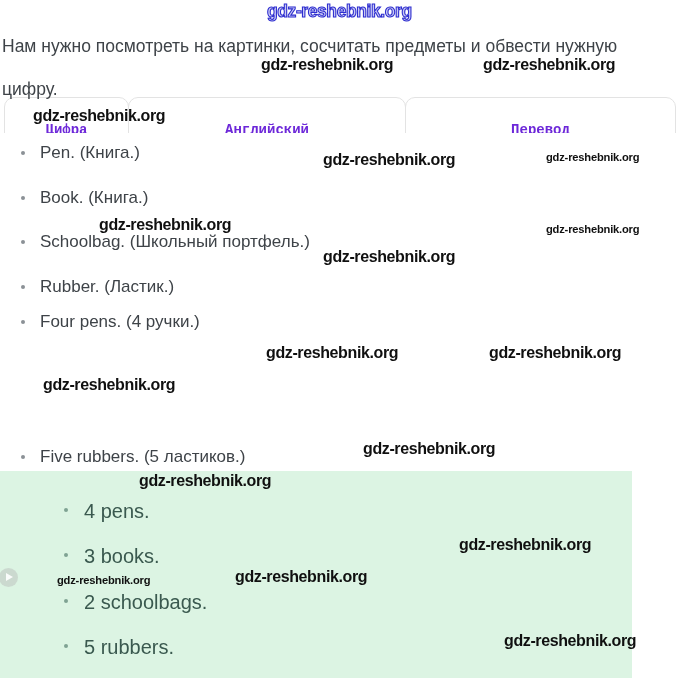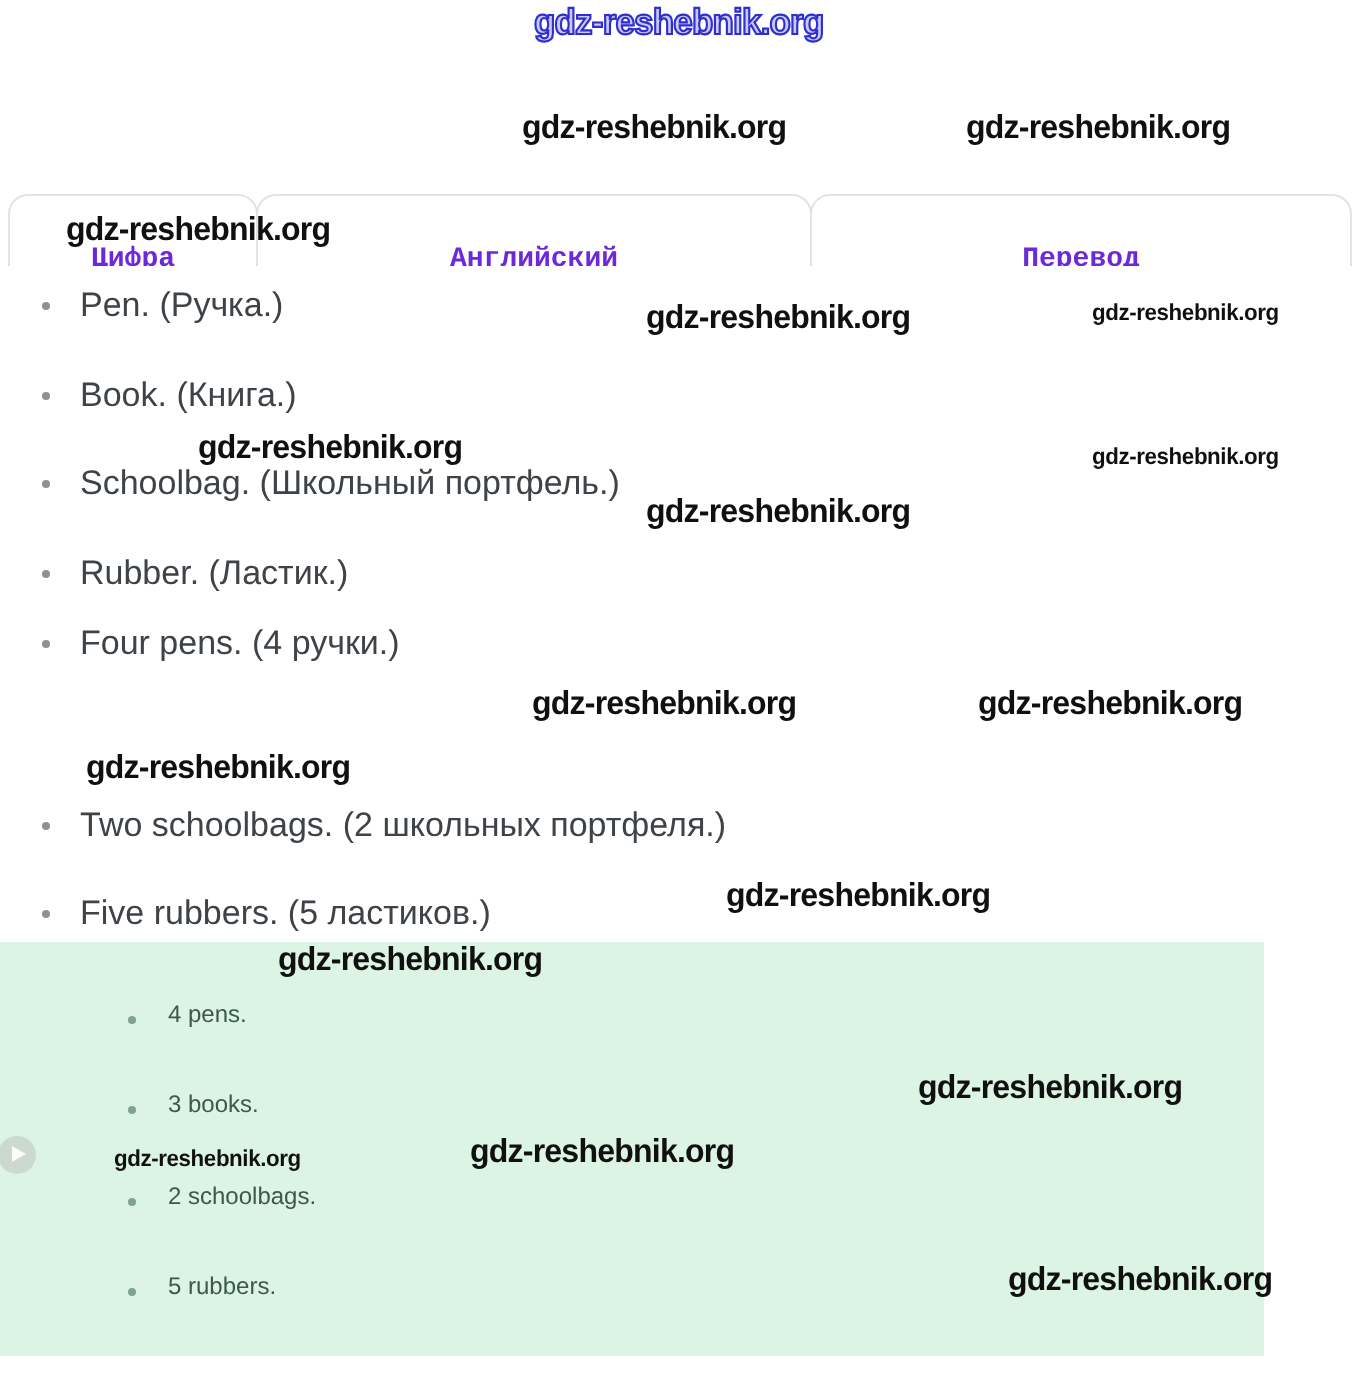--- a/index.html
+++ b/index.html
@@ -90,21 +90,21 @@
   .li .dot{
     position:absolute;
     width:4px;height:4px;
     border-radius:50%;
     background:#8b9196;
     left:-19px;top:8px;
   }
   .li.main{left:40px;}
   .li.green-item{
     left:84px;
-    font-size:12px;
+    font-size:20px;
     color:var(--answer-text);
   }
   .li.green-item .dot{background:#7fa293;left:-20px;}
   
   .answer-box{
     position:absolute;
     left:0;top:471px;
     width:632px;height:207px;
     background:var(--answer-bg);
     z-index:1;
@@ -128,33 +128,33 @@
     border-bottom:4.5px solid transparent;
   }
 </style>
 </head>
 <body>
 
 <div class="page">
 
   <div class="answer-box"></div>
 
+  <p class="intro"><span>Нам нужно посмотреть на картинки, сосчитать предметы и обвести нужную</span><br><span>цифру.</span></p>
 
   <div class="thead">
     <div class="th th1">Цифра</div>
     <div class="th th2">Английский</div>
     <div class="th th3">Перевод</div>
   </div>
 
-  <div class="li main" style="top:143px"><i class="dot"></i><span>Pen. (Ручка.)</span></div>
+  <div class="li main" style="top:143px"><i class="dot"></i><span>Pen. (Книга.)</span></div>
   <div class="li main" style="top:188px"><i class="dot"></i><span>Book. (Книга.)</span></div>
   <div class="li main" style="top:232px"><i class="dot"></i><span>Schoolbag. (Школьный портфель.)</span></div>
   <div class="li main" style="top:277px"><i class="dot"></i><span>Rubber. (Ластик.)</span></div>
   <div class="li main" style="top:312px"><i class="dot"></i><span>Four pens. (4 ручки.)</span></div>
-  <div class="li main" style="top:403px"><i class="dot"></i><span>Two schoolbags. (2 школьных портфеля.)</span></div>
   <div class="li main" style="top:447px"><i class="dot"></i><span>Five rubbers. (5 ластиков.)</span></div>
 
   <div class="li green-item" style="top:500px"><i class="dot"></i><span>4 pens.</span></div>
   <div class="li green-item" style="top:545px"><i class="dot"></i><span>3 books.</span></div>
   <div class="li green-item" style="top:591px"><i class="dot"></i><span>2 schoolbags.</span></div>
   <div class="li green-item" style="top:636px"><i class="dot"></i><span>5 rubbers.</span></div>
 
   <div class="play-btn">
       <span class="tri"></span>
     </div>

